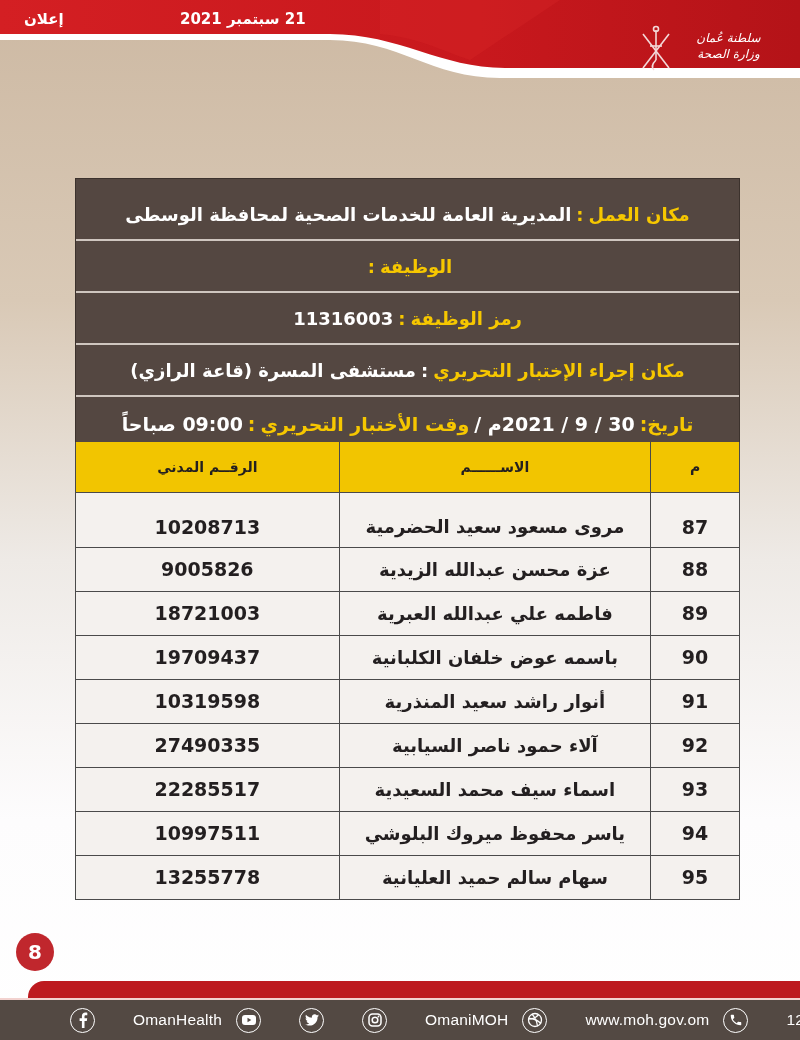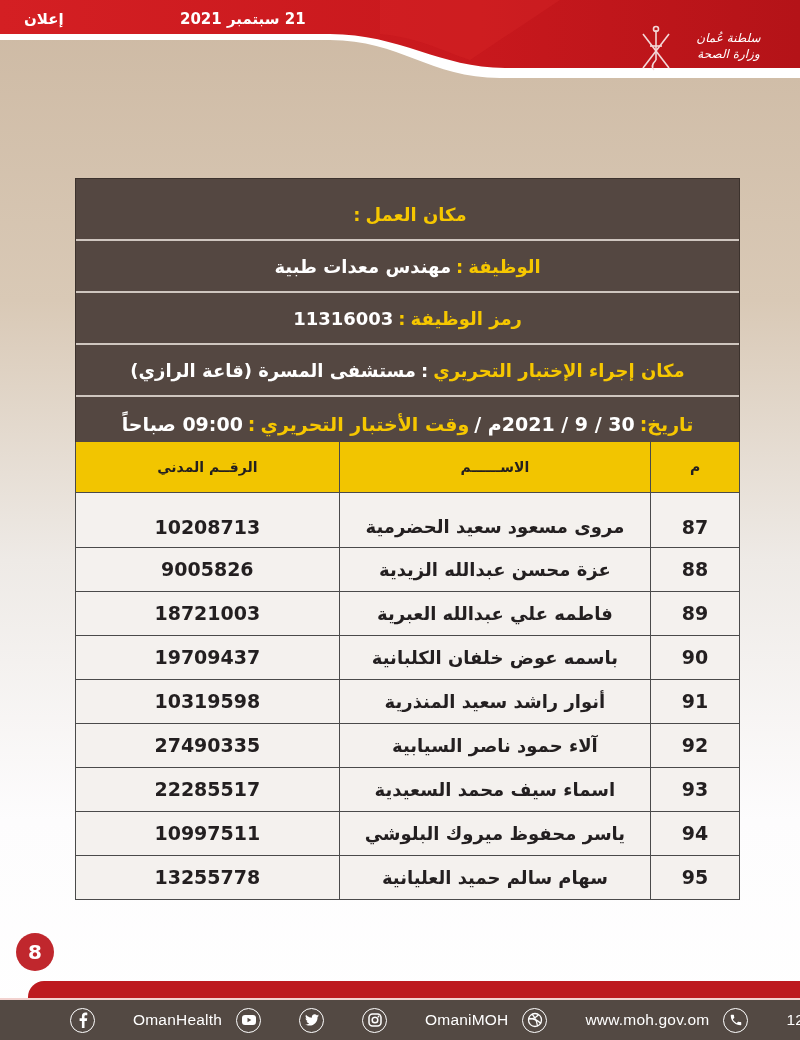--- a/index.html
+++ b/index.html
@@ -145,25 +145,25 @@
       <div>سلطنة عُمان</div>
       <div>وزارة الصحة</div>
     </div>
   </div>
 </div>
 
 <div class="info">
   <div class="info-row">
     <span class="lbl">مكان العمل</span>
     <span class="lbl sep">:</span>
+    <span>المديرية العامة للخدمات الصحية لمحافظة الوسطى</span>
   </div>
   <div class="info-row">
     <span class="lbl">الوظيفة</span>
     <span class="lbl sep">:</span>
-    <span>مهندس معدات طبية</span>
   </div>
   <div class="info-row">
     <span class="lbl">رمز الوظيفة</span>
     <span class="lbl sep">:</span>
     <span>11316003</span>
   </div>
   <div class="info-row">
     <span class="lbl">مكان إجراء الإختبار التحريري</span>
     <span class="sep">:</span>
     <span>مستشفى المسرة (قاعة الرازي)</span>

